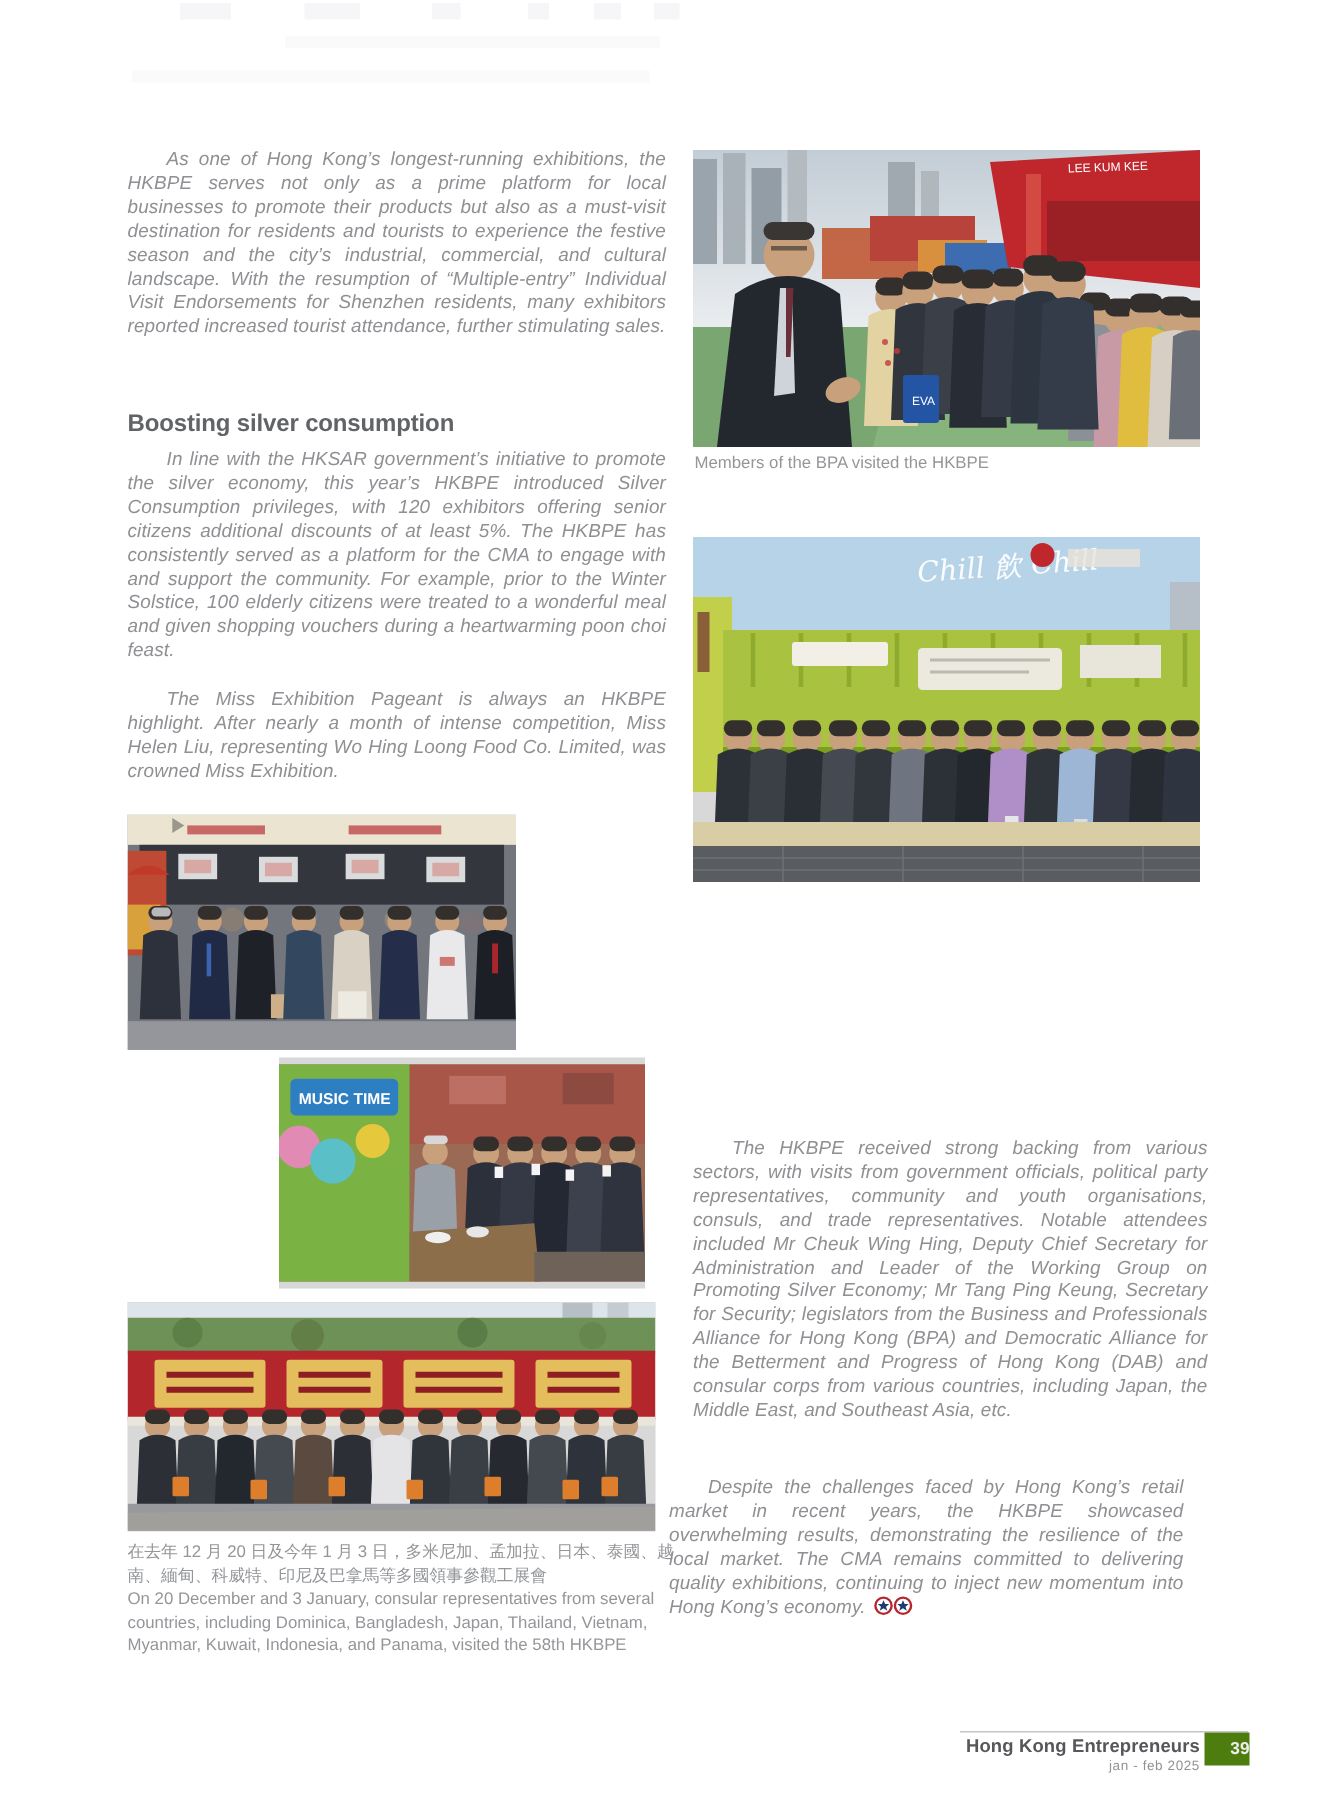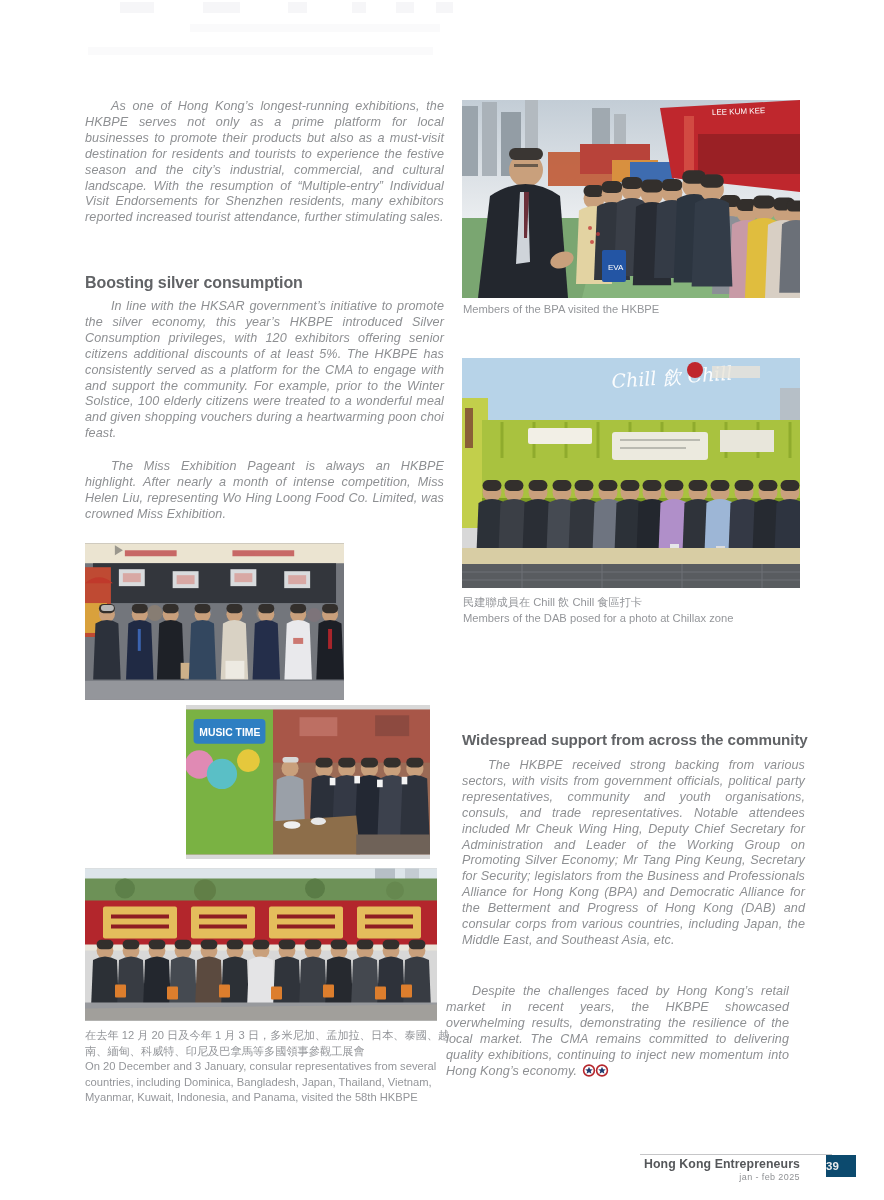--- a/index.html
+++ b/index.html
@@ -14,22 +14,22 @@
   .caption{position:absolute;margin:0;font-size:11.2px;line-height:15.6px;color:#94969a;}
   .caption .zh{display:block;}
   .photo{position:absolute;overflow:hidden;background:#d8d8d8;}
   .photo svg{display:block;width:100%;height:100%;}
   .endmark{display:inline-block;vertical-align:-2px;margin-left:1px;}
   .endmark + .endmark{margin-left:-4px;}
   .footer-rule{position:absolute;background:#c6c6c8;height:1px;}
   .footer-text{position:absolute;text-align:right;}
   .footer-mag{font-size:12.3px;font-weight:bold;color:#55575a;letter-spacing:.1px;}
   .footer-issue{font-size:9px;color:#909295;margin-top:1px;letter-spacing:.4px;}
-  .page-badge{position:absolute;background:#0c4a6e;color:#ededee;font-size:11.5px;
-        font-weight:bold;text-align:left;line-height:22px;margin-left:23px;}
+  .page-badge{position:absolute;background:#4d7c0f;color:#ededee;font-size:11.5px;
+        font-weight:bold;text-align:right;line-height:22px;}
 </style>
 </head>
 <body>
 
 <div class="page">
 
   <svg width="0" height="0" style="position:absolute" aria-hidden="true">
     <defs>
       <g id="person">
         <circle cx="0" cy="-25" r="7" fill="#c9a07c"></circle>
@@ -293,26 +293,21 @@
       <use href="#person" transform="translate(306,168) scale(1.35)" color="#262a31"></use>
       <use href="#person" transform="translate(328,168) scale(1.35)" color="#2e3440"></use>
       <rect x="208" y="186" width="9" height="22" fill="#e6e6e8"></rect>
       <rect x="254" y="188" width="9" height="20" fill="#dcdcde"></rect>
       <rect y="190" width="338" height="18" fill="#d8cda4"></rect>
       <rect y="206" width="338" height="24" fill="#595c60"></rect>
       <path d="M0,214 H338 M0,222 H338 M60,206 V230 M140,206 V230 M220,206 V230 M300,206 V230" stroke="#6e7176" stroke-width="1" fill="none"></path>
     </svg>
   </div>
 
-  <p class="caption" style="left:463px;top:595px;width:340px;text-indent:0">
-    <span class="zh">民建聯成員在 Chill 飲 Chill 食區打卡</span>
-    <span class="en">Members of the DAB posed for a photo at Chillax zone</span>
-  </p>
-
-  <h2 class="heading" style="left:462px;top:731px;font-size:15.2px">Widespread support from across the community</h2>
+
 
   <p class="para" style="left:462px;top:758px;width:343px"><span>The HKBPE received strong backing from various sectors, with visits from government officials, political party representatives, community and youth organisations, consuls, and trade representatives. Notable attendees included Mr Cheuk Wing Hing, Deputy Chief Secretary for Administration and Leader of the Working Group on Promoting Silver Economy; Mr Tang Ping Keung, Secretary for Security; legislators from the Business and Professionals Alliance for Hong Kong (BPA) and Democratic Alliance for the Betterment and Progress of Hong Kong (DAB) and consular corps from various countries, including Japan, the Middle East, and Southeast Asia, etc.</span></p>
 
   <p class="para" style="left:446px;top:984px;width:343px"><span>Despite the challenges faced by Hong Kong’s retail market in recent years, the HKBPE showcased overwhelming results, demonstrating the resilience of the local market. The CMA remains committed to delivering quality exhibitions, continuing to inject new momentum into Hong Kong’s economy.</span>
     <svg class="endmark" width="14" height="13" viewBox="0 0 14 13">
         <circle cx="7" cy="6.5" r="5.4" fill="#ffffff" stroke="#b5272d" stroke-width="1.6"></circle>
         <path d="M7,2.8 L8.1,5.3 L10.8,5.4 L8.7,7.1 L9.5,9.8 L7,8.2 L4.5,9.8 L5.3,7.1 L3.2,5.4 L5.9,5.3 Z" fill="#1f3a6e"></path>
       </svg>
     <svg class="endmark" width="14" height="13" viewBox="0 0 14 13">
         <circle cx="7" cy="6.5" r="5.4" fill="#ffffff" stroke="#b5272d" stroke-width="1.6"></circle>

